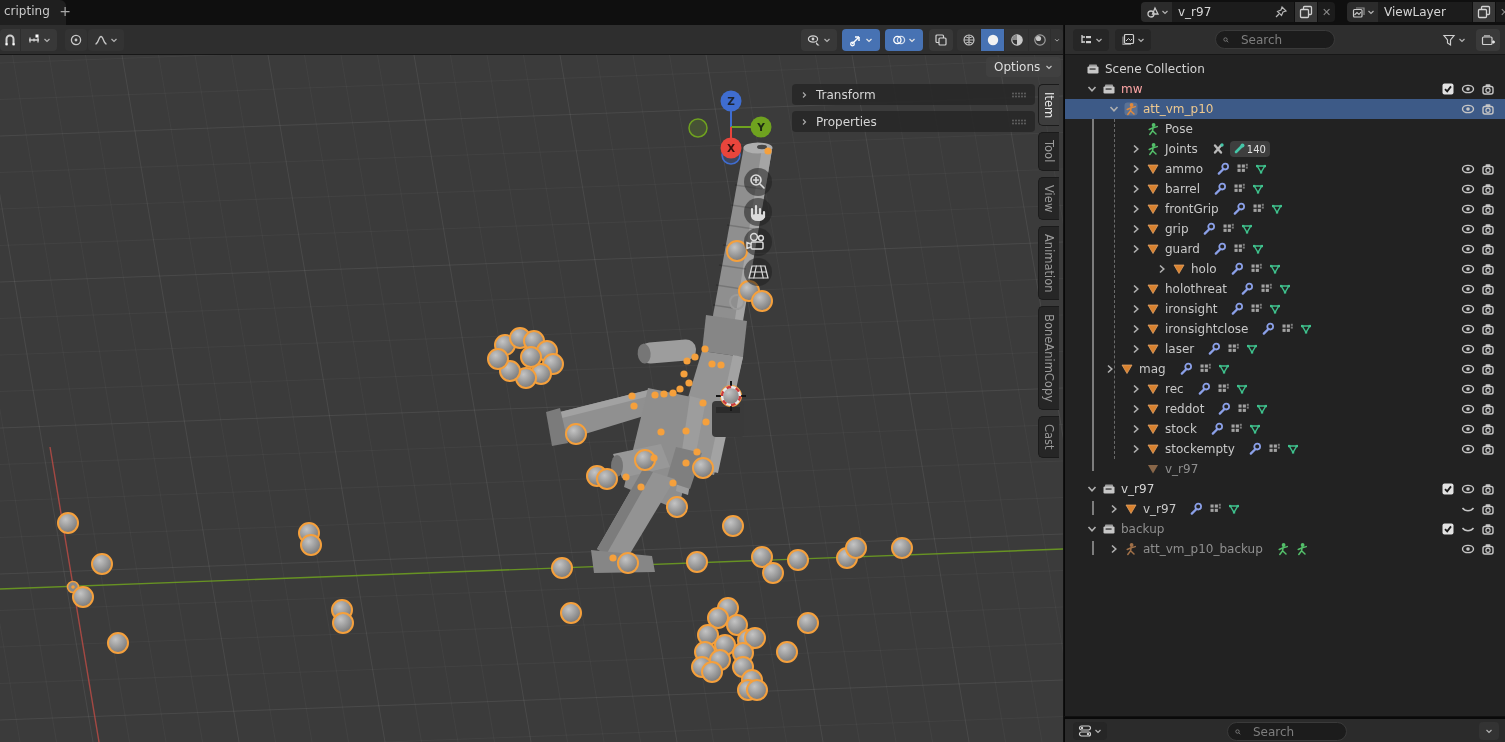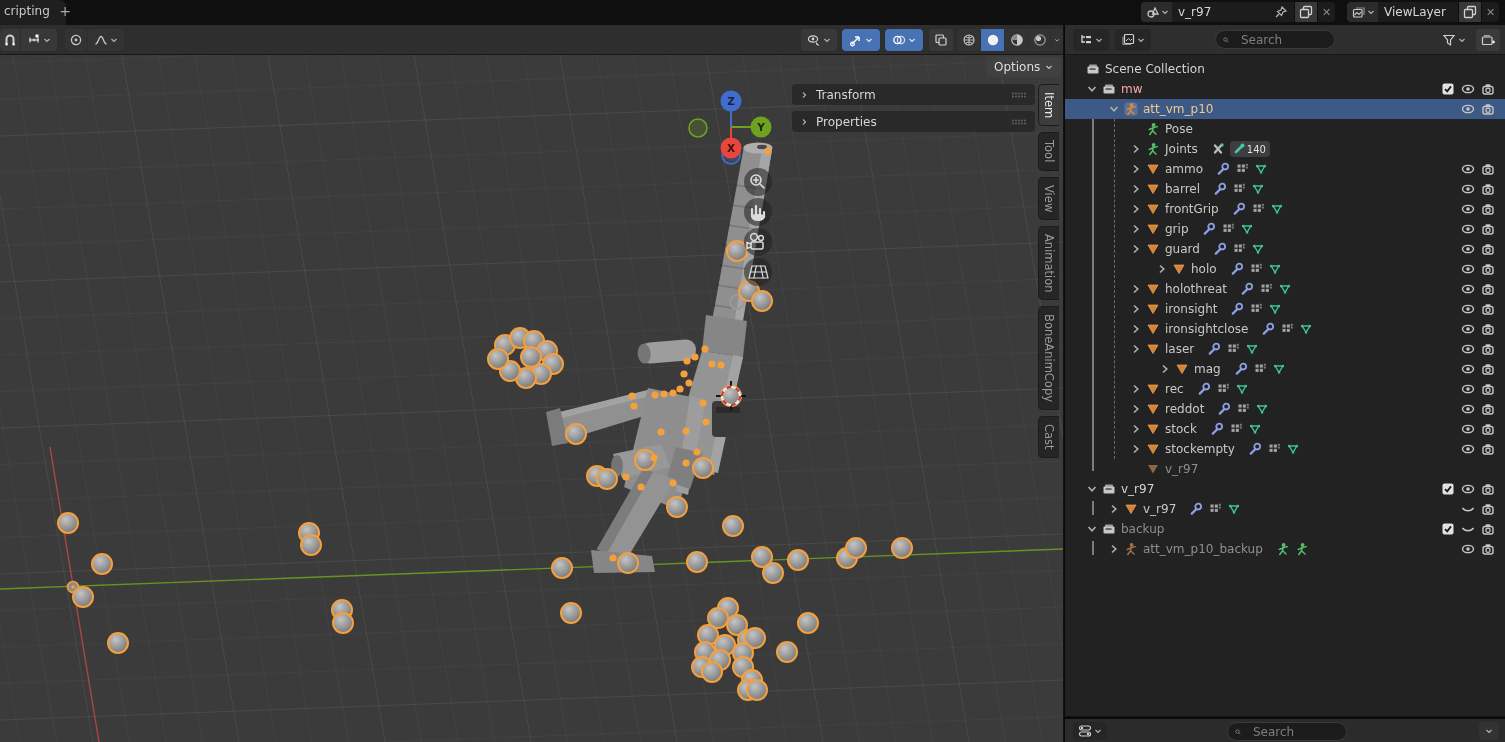--- a/index.html
+++ b/index.html
@@ -96,21 +96,21 @@
     <div class="idw-icon">
       <svg class="icon14" viewBox="0 0 14 14">
           <rect x="1.5" y="4.5" width="8.5" height="7.5" rx="1" fill="none" stroke="#c9c9c9" stroke-width="1.2"></rect>
           <path d="M4,3 h8 v7" fill="none" stroke="#8f8f8f" stroke-width="1.2"></path>
           <path d="M2.5,10 L5,7.5 L7,9.5 L9,7" stroke="#c9c9c9" fill="none" stroke-width="1.1"></path>
         </svg>
       <svg class="chev" viewBox="0 0 8 8">
           <path d="M1.5,3 L4,5.5 L6.5,3" stroke="#b3b3b3" fill="none" stroke-width="1.2"></path>
         </svg>
     </div>
-    <div class="idw-name" style="width:80px">
+    <div class="idw-name" style="width:94px">
         <span>ViewLayer</span>
       </div>
     <div class="idw-btn">
       <svg class="icon14" viewBox="0 0 14 14">
           <rect x="4.5" y="1.5" width="8" height="8" rx="1" fill="none" stroke="#d2d2d2" stroke-width="1.3"></rect>
           <rect x="1.5" y="4.5" width="8" height="8" rx="1" fill="#383838" stroke="#d2d2d2" stroke-width="1.3"></rect>
         </svg>
     </div>
     <div class="idw-x">✕</div>
   </div>
@@ -1304,21 +1304,21 @@
           <span class="rslot">
             <svg viewBox="0 0 14 14" width="14" height="14">
               <rect x="2" y="4.5" width="10" height="7.5" rx="2" fill="none" stroke="#c6c6c6" stroke-width="1.4"></rect>
               <circle cx="7" cy="8.2" r="2.1" fill="none" stroke="#c6c6c6" stroke-width="1.2"></circle>
               <rect x="4.5" y="2.3" width="5" height="2" rx="1" fill="#c6c6c6"></rect>
             </svg>
           </span>
           <span class="pad"></span>
         </span>
       </div>
-      <div class="ol-row" style="top: 302px; padding-left: 91px;">
+      <div class="ol-row" style="top: 302px; padding-left: 36px;">
         <span class="slot">
           <svg viewBox="0 0 14 14" width="14" height="14">
             <path d="M5,3.5 L8.8,7 L5,10.5" stroke="#b0b0b0" fill="none" stroke-width="1.6"></path>
           </svg>
         </span>
         <span class="slot">
           <svg viewBox="0 0 14 14" width="14" height="14">
             <polygon points="2,3 12,3 7,11.5" fill="#d9822f" stroke="#eaa96b" stroke-width="0.7"></polygon>
           </svg>
         </span>

